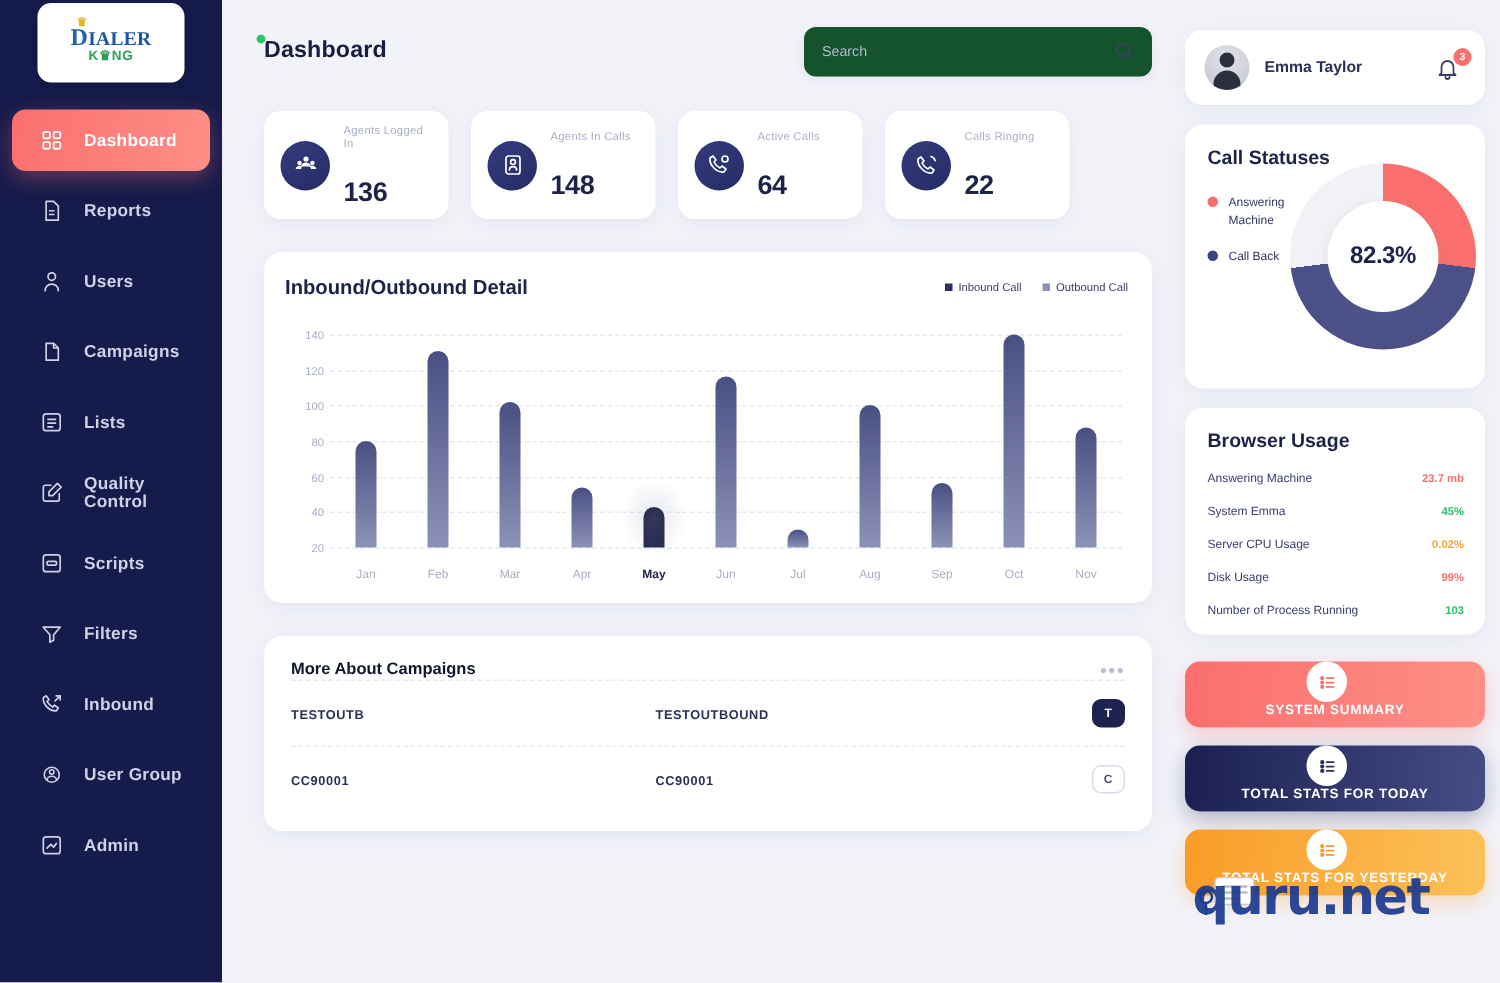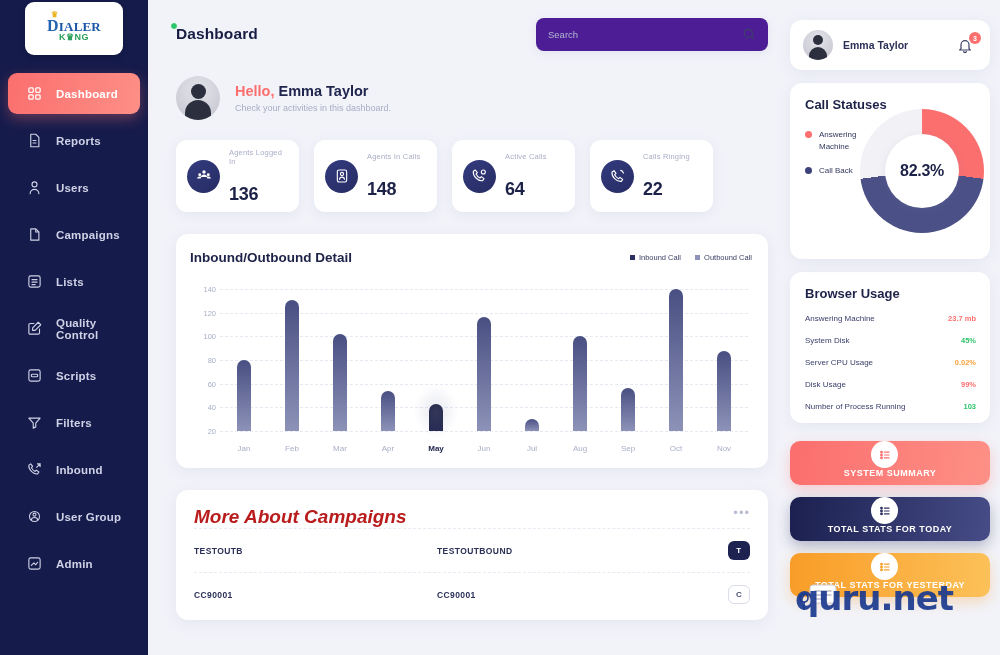--- a/index.html
+++ b/index.html
@@ -78,21 +78,21 @@
   .topbar {
     display: flex; align-items: center; justify-content: space-between;
     height: 40px;
   }
   .page-title {
     font-size: 15.5px; font-weight: 700; color: #171c42;
     letter-spacing: .1px;
   }
   .search-wrap {
     width: 232px; height: 33px;
-    background: #4c1d95;
+    background: #14532d;
     border-radius: 8px;
     display: flex; align-items: center;
     padding: 0 12px;
     box-shadow: 0 2px 8px rgba(120,125,170,.13);
   }
   .search-wrap input {
     flex: 1; border: none; outline: none;
     font-size: 9.5px; color: #9aa0bd;
     font-family: "Liberation Sans", sans-serif;
     background: transparent;
@@ -202,21 +202,21 @@
   
   .camp-card {
     margin-top: 22px;
     background: #ffffff;
     border-radius: 12px;
     box-shadow: 0 3px 14px rgba(120,125,170,.11);
     padding: 16px 18px 0 18px;
     height: 130px;
   }
   .camp-head { display: flex; align-items: flex-start; justify-content: space-between; }
-  .camp-title { font-size: 19px; font-weight: 700; color: #b91c1c; font-style: italic; }
+  .camp-title { font-size: 11px; font-weight: 700; color: #0f172a; }
   .dots { color: #b9bdd4; font-size: 13px; letter-spacing: 1px; cursor: pointer; line-height: 1; }
   .camp-row {
     display: flex; align-items: center;
     height: 44px;
     border-top: 1px dashed #e8eaf3;
     font-size: 8.5px; font-weight: 700; color: #2b3058;
     letter-spacing: .4px;
   }
   .camp-row:first-of-type { margin-top: 14px; }
   .camp-c1 { width: 243px; }
@@ -478,30 +478,20 @@
           <input placeholder="Search" style="">
           <span class="search-icon">
             <svg viewBox="0 0 24 24" fill="none" stroke="currentColor" stroke-width="2">
                 <circle cx="11" cy="11" r="7"></circle>
                 <path d="M20 20l-4-4" stroke-linecap="round"></path>
               </svg>
           </span>
         </div>
       </div>
 
-      <div class="greeting">
-        <div class="avatar-lg"></div>
-        <div>
-          <div class="greet-hello">
-            <span>Hello,</span>
-            <b>Emma Taylor</b>
-          </div>
-          <div class="greet-sub">Check your activities in this dashboard.</div>
-        </div>
-      </div>
 
       <div class="stats">
 
         <div class="stat-card">
           <div class="stat-badge">
             <svg viewBox="0 0 24 24" fill="#fff">
                 <circle cx="12" cy="6" r="2.6"></circle>
                 <circle cx="5.6" cy="10" r="2.2"></circle>
                 <circle cx="18.4" cy="10" r="2.2"></circle>
                 <path d="M12 9.6c-2.6 0-4.6 1.7-4.6 3.8h9.2c0-2.1-2-3.8-4.6-3.8z"></path>
@@ -692,21 +682,21 @@
         </div>
       </div>
 
       <div class="card-r browser-card">
         <div class="card-title-r">Browser Usage</div>
         <div class="bu-row">
           <span class="bu-label">Answering Machine</span>
           <span class="bu-value" style="color:#fb6f6f">23.7 mb</span>
         </div>
         <div class="bu-row">
-          <span class="bu-label">System Disk</span>
+          <span class="bu-label">System Emma</span>
           <span class="bu-value" style="color:#2ec46b">45%</span>
         </div>
         <div class="bu-row">
           <span class="bu-label">Server CPU Usage</span>
           <span class="bu-value" style="color:#f7a13c">0.02%</span>
         </div>
         <div class="bu-row">
           <span class="bu-label">Disk Usage</span>
           <span class="bu-value" style="color:#fb6f6f">99%</span>
         </div>

